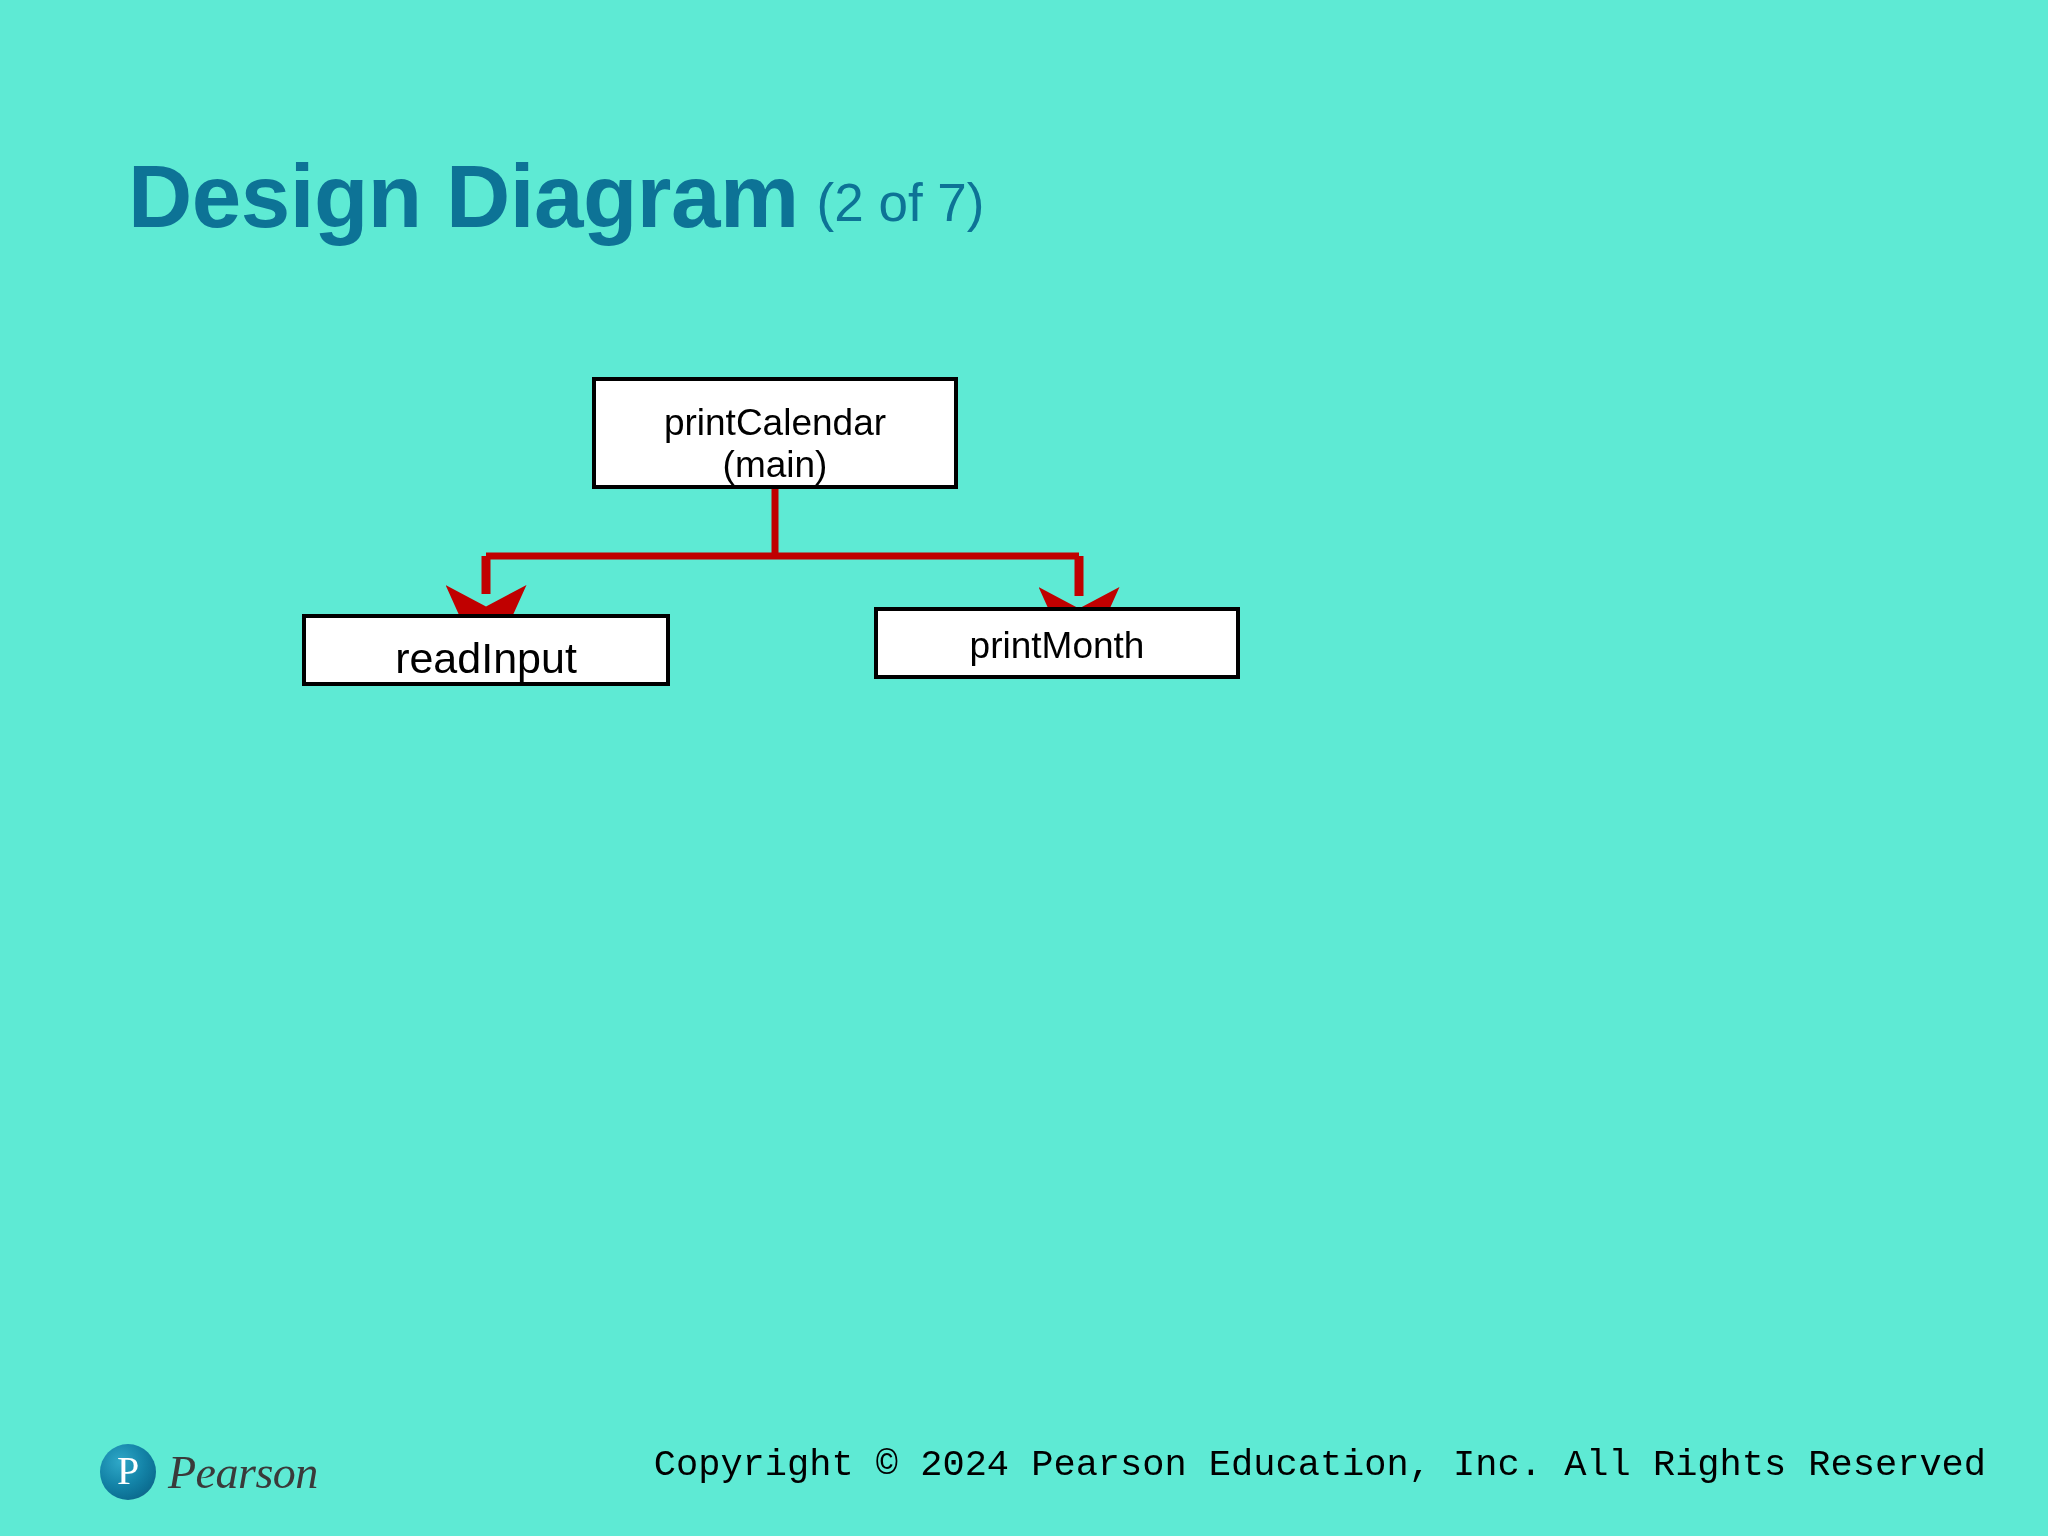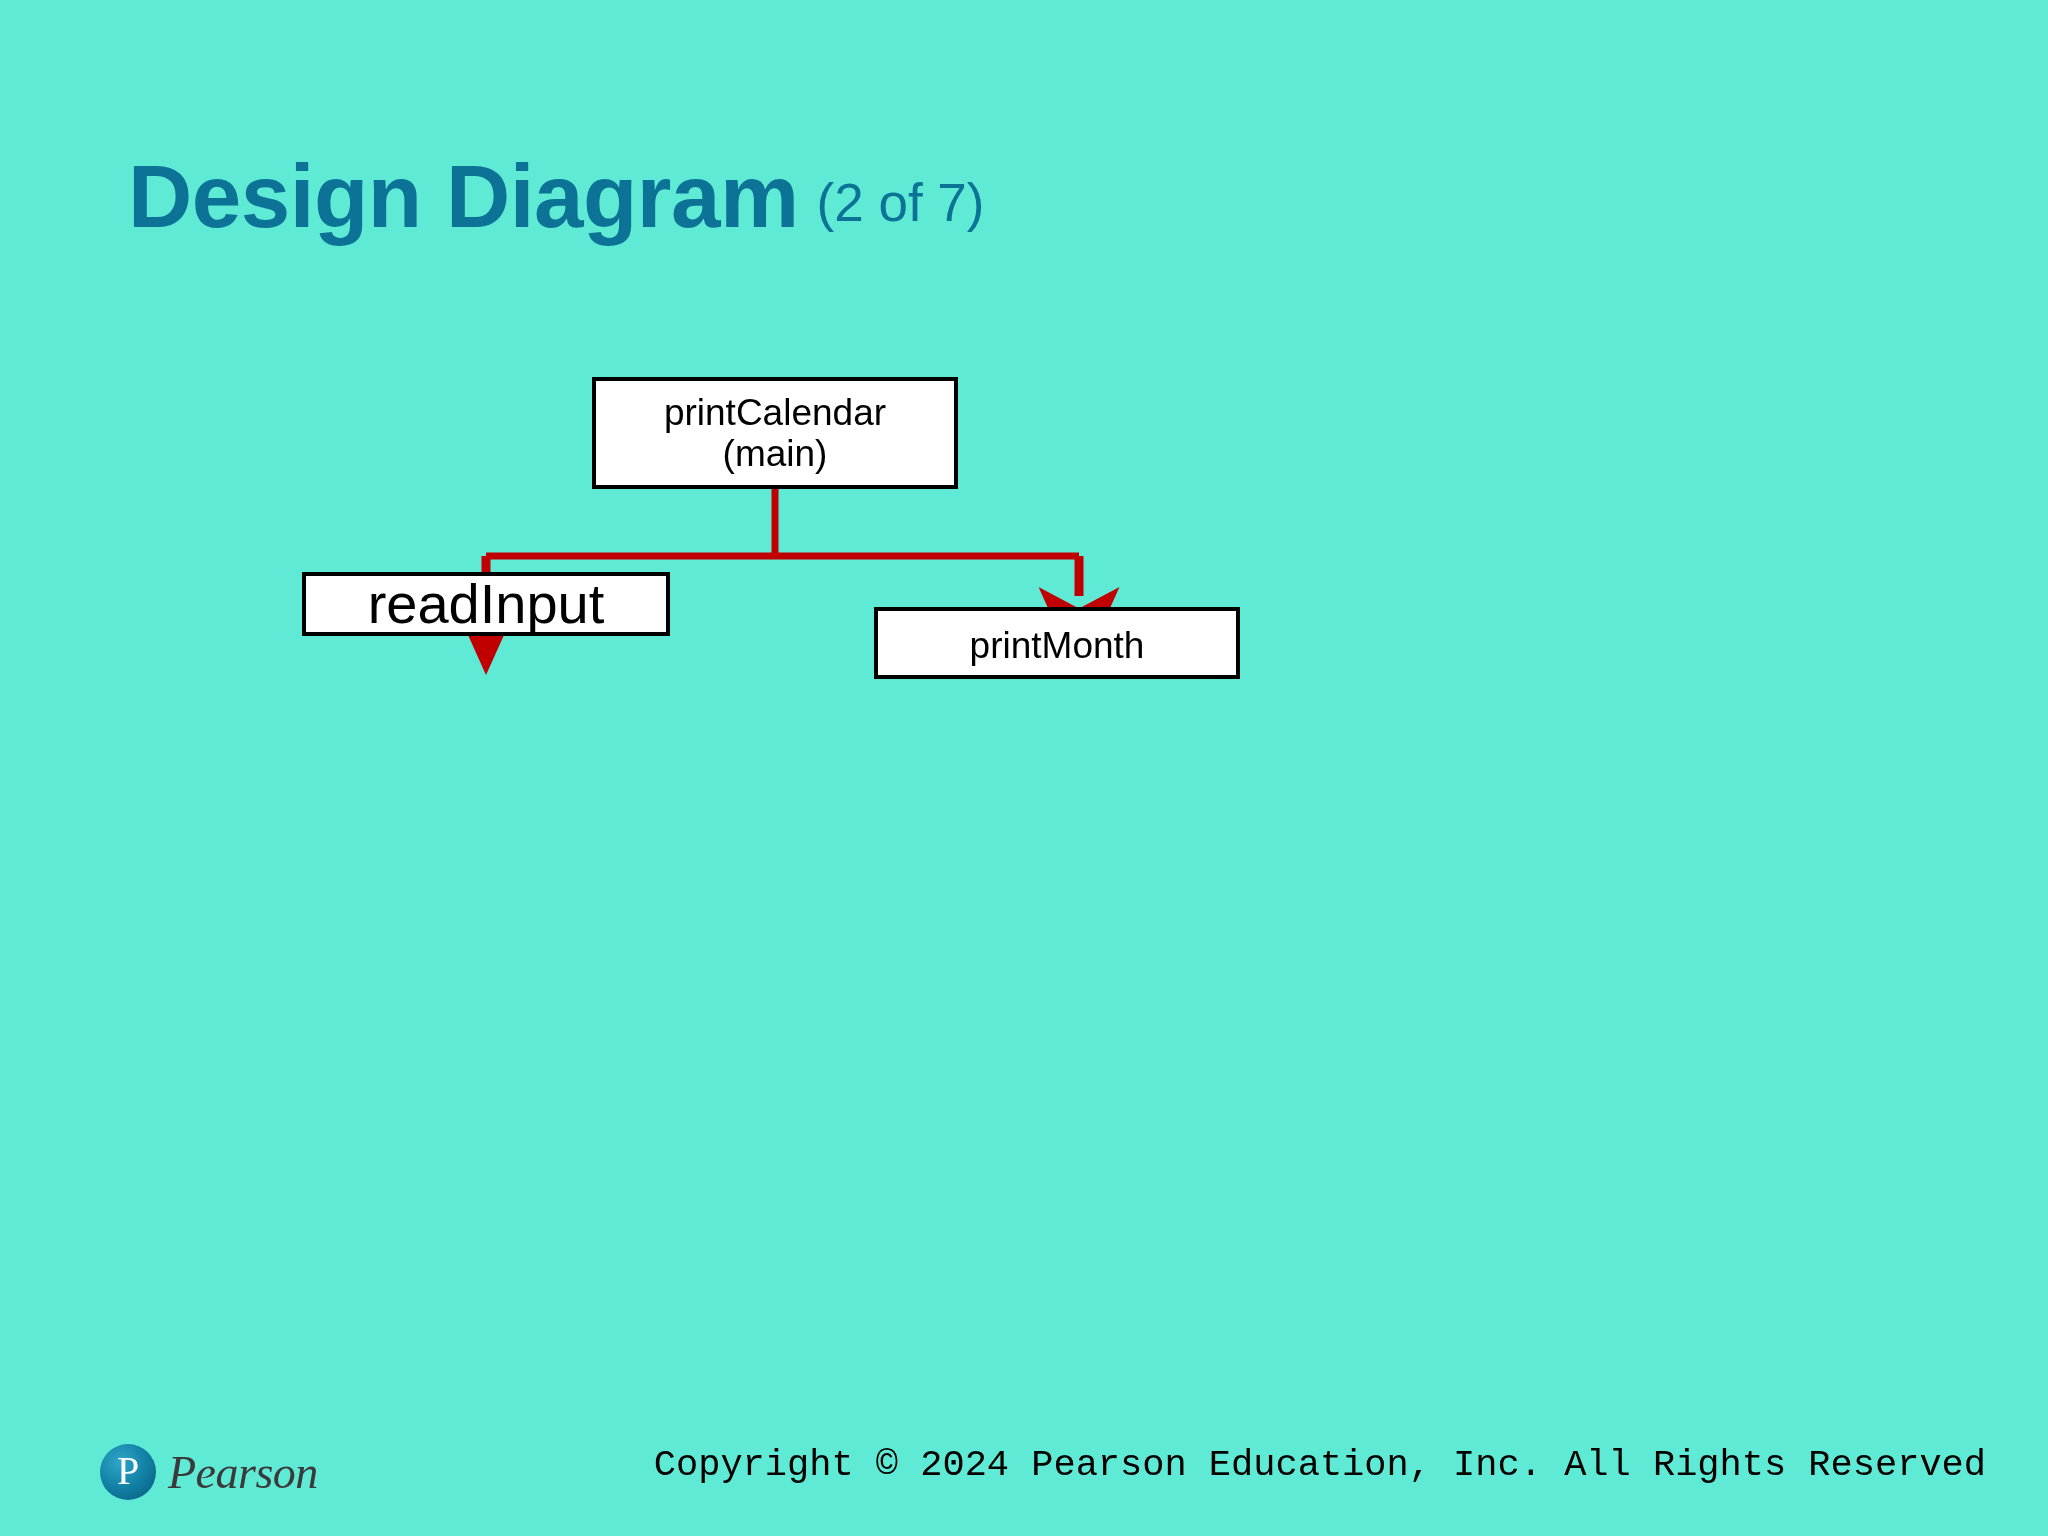--- a/index.html
+++ b/index.html
@@ -41,40 +41,40 @@
     margin-left: 18px;
     position: relative;
     top: -6px;
   }
   .node-box {
     position: absolute;
     box-sizing: border-box;
     border: 4px solid #000000;
     background: #ffffff;
     display: flex;
-    align-items: center;
+    align-items: flex-end;
     justify-content: center;
     text-align: center;
     color: #000000;
     font-family: "Liberation Sans", sans-serif;
     line-height: 1.12;
   }
   #node-main {
     left: 592px;
     top: 377px;
     width: 366px;
     height: 112px;
     font-size: 37px;
   }
   #node-readinput {
     left: 302px;
-    top: 572px;
+    top: 614px;
     width: 368px;
-    height: 64px;
-    font-size: 56px;
+    height: 72px;
+    font-size: 43px;
   }
   #node-printmonth {
     left: 874px;
     top: 607px;
     width: 366px;
     height: 72px;
     font-size: 37px;
     align-items: center;
     padding-top: 6px;
   }

